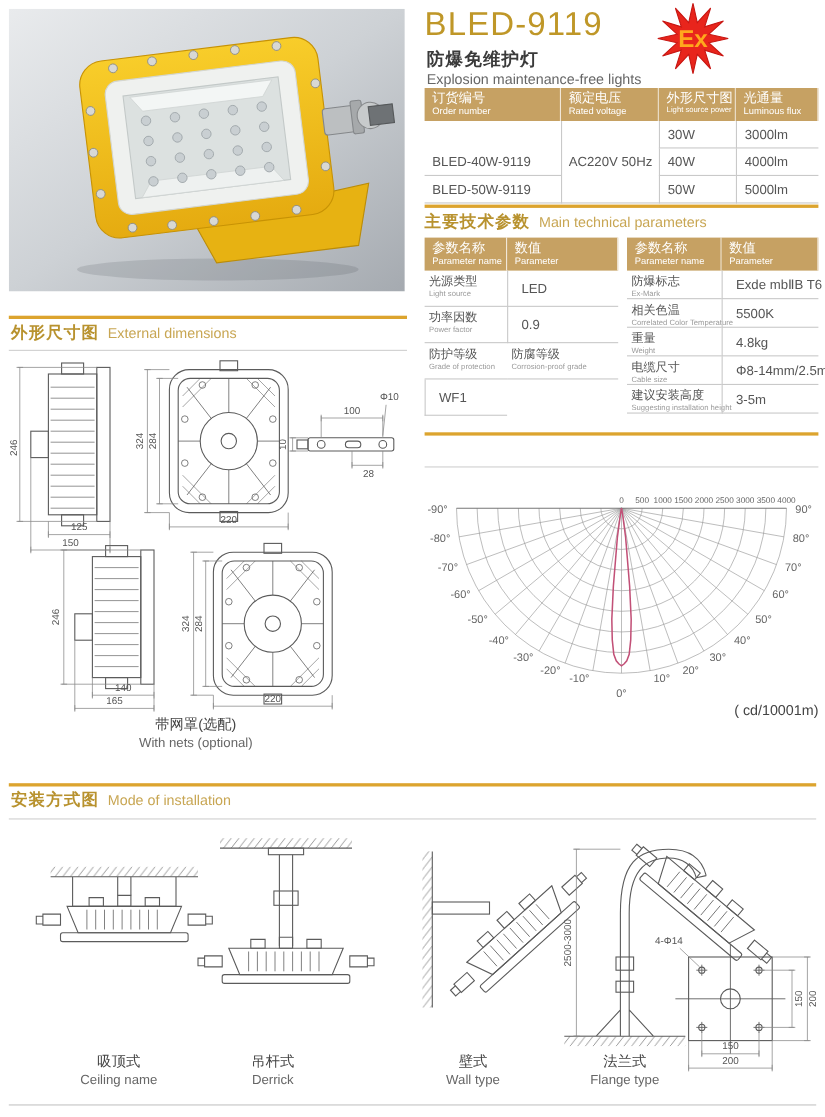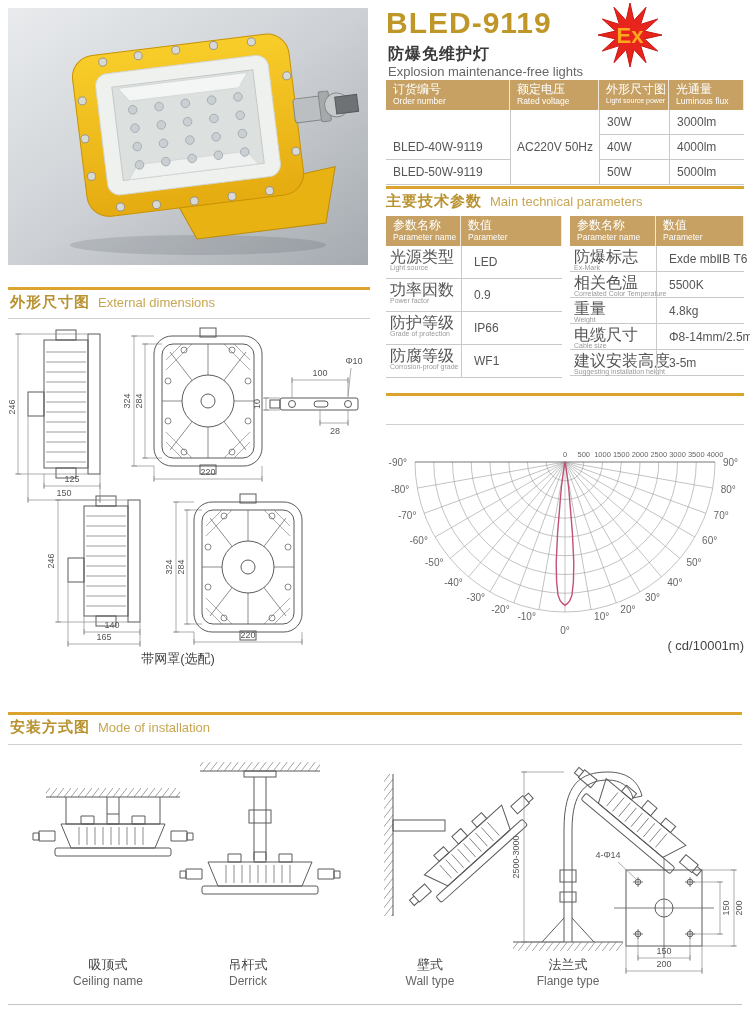--- a/index.html
+++ b/index.html
@@ -1,21 +1,21 @@
 <!DOCTYPE html>
 <html><head>
 <meta charset="utf-8">
 <style>
   *{margin:0;padding:0;box-sizing:border-box}
   body{background:#ffffff}
   .page{position:relative;width:750px;height:1015px;background:#fff;overflow:hidden;
         font-family:"Liberation Sans",sans-serif;color:#555}
   .abs{position:absolute}
   
-  .model{left:386px;top:6px;font-size:30px;font-weight:bold;letter-spacing:1px;color:#bf9728}
+  .model{left:386px;top:6px;font-size:30px;font-weight:normal;letter-spacing:1px;color:#bf9728}
   .sub-zh{left:388px;top:44px;font-size:16px;font-weight:bold;color:#3a3a3a;letter-spacing:1px}
   .sub-en{left:388px;top:64px;font-size:13px;color:#666}
   .ex-star{left:592px;top:2px}
   
   .gold{height:3px;background:#dca42e}
   .thin{height:1px;background:#cfcfcf}
   .stitle{white-space:nowrap}
   .stitle .zh{font-size:15px;font-weight:bold;color:#b8922e;letter-spacing:1px}
   .stitle .en{font-size:13px;color:#c8a653;margin-left:8px}
   
@@ -29,21 +29,21 @@
   .otc{display:flex;align-items:center;padding-left:7px;border-bottom:1px solid #c9c9c9;color:#555}
   .bl{border-left:1px solid #c9c9c9}
   .volt{grid-column:2;grid-row:2/5;justify-content:center;padding-left:0}
   
   .pt{display:grid;font-size:12px}
   .ptL{left:386px;top:216px;width:176px;grid-template-columns:75px 101px;
        grid-template-rows:30px 33px 33px 33px 33px}
   .ptR{left:570px;top:216px;width:174px;grid-template-columns:86px 88px;
        grid-template-rows:30px 26px 26px 26px 26px 26px}
   .ptn{padding:4px 0 0 4px;border-bottom:1px solid #c9c9c9}
-  .ptn .zh{font-size:16px;color:#555;line-height:13px;white-space:nowrap}
+  .ptn .zh{font-size:11px;color:#555;line-height:13px;white-space:nowrap}
   .ptn .en{font-size:7px;color:#9a9a9a;line-height:9px;white-space:nowrap}
   .ptv{display:flex;align-items:center;padding-left:12px;border-left:1px solid #c9c9c9;
        border-bottom:1px solid #c9c9c9;color:#555;white-space:nowrap}
   
   .capc{text-align:center}
   .capc .zh{font-size:13px;color:#444}
   .capc .en{font-size:12px;color:#666}
   .chart-cap{left:560px;top:638px;width:184px;text-align:right;font-size:13px;color:#444}
   
   svg{display:block}
@@ -189,21 +189,20 @@
     <div class="ptv">LED</div>
     <div class="ptn">
         <div class="zh">功率因数</div>
         <div class="en">Power factor</div>
       </div>
     <div class="ptv">0.9</div>
     <div class="ptn">
         <div class="zh">防护等级</div>
         <div class="en">Grade of protection</div>
       </div>
-    <div class="ptv">IP66</div>
     <div class="ptn">
         <div class="zh">防腐等级</div>
         <div class="en">Corrosion-proof grade</div>
       </div>
     <div class="ptv">WF1</div>
   </div>
 
   <div class="abs pt ptR">
     <div class="oth">
         <div class="zh">参数名称</div>
@@ -344,20 +343,21 @@
       <text class="dimtxt" x="164" y="241" text-anchor="middle" transform="rotate(-90 164 241)">324</text>
       <path class="dim" d="M194,184H177M194,298H177M179,184V298M176,184H182M176,298H182"></path>
       <text class="dimtxt" x="176" y="241" text-anchor="middle" transform="rotate(-90 176 241)">284</text>
       <path class="dim" d="M186,306V318M294,306V318M186,316H294M186,313V319M294,313V319"></path>
       <text class="dimtxt" x="240" y="312" text-anchor="middle">220</text>
     </g>
   </svg>
 
   <div class="abs capc" style="left:8px;top:650px;width:340px">
     <div class="zh">带网罩(选配)</div>
+    <div class="en">With nets (optional)</div>
   </div>
 
   <div class="abs gold" style="left:386px;top:393px;width:358px"></div>
   <div class="abs thin" style="left:386px;top:424px;width:358px"></div>
 
   <svg id="polar-chart" class="abs" style="left:386px;top:438px" width="358" height="200" viewBox="0 0 358 200">
       <path d="M160.25,24A18.75,18.75 0 0 0 197.75,24" class="grid"></path>
       <path d="M141.5,24A37.5,37.5 0 0 0 216.5,24" class="grid"></path>
       <path d="M122.75,24A56.25,56.25 0 0 0 235.25,24" class="grid"></path>
       <path d="M104,24A75,75 0 0 0 254,24" class="grid"></path>

